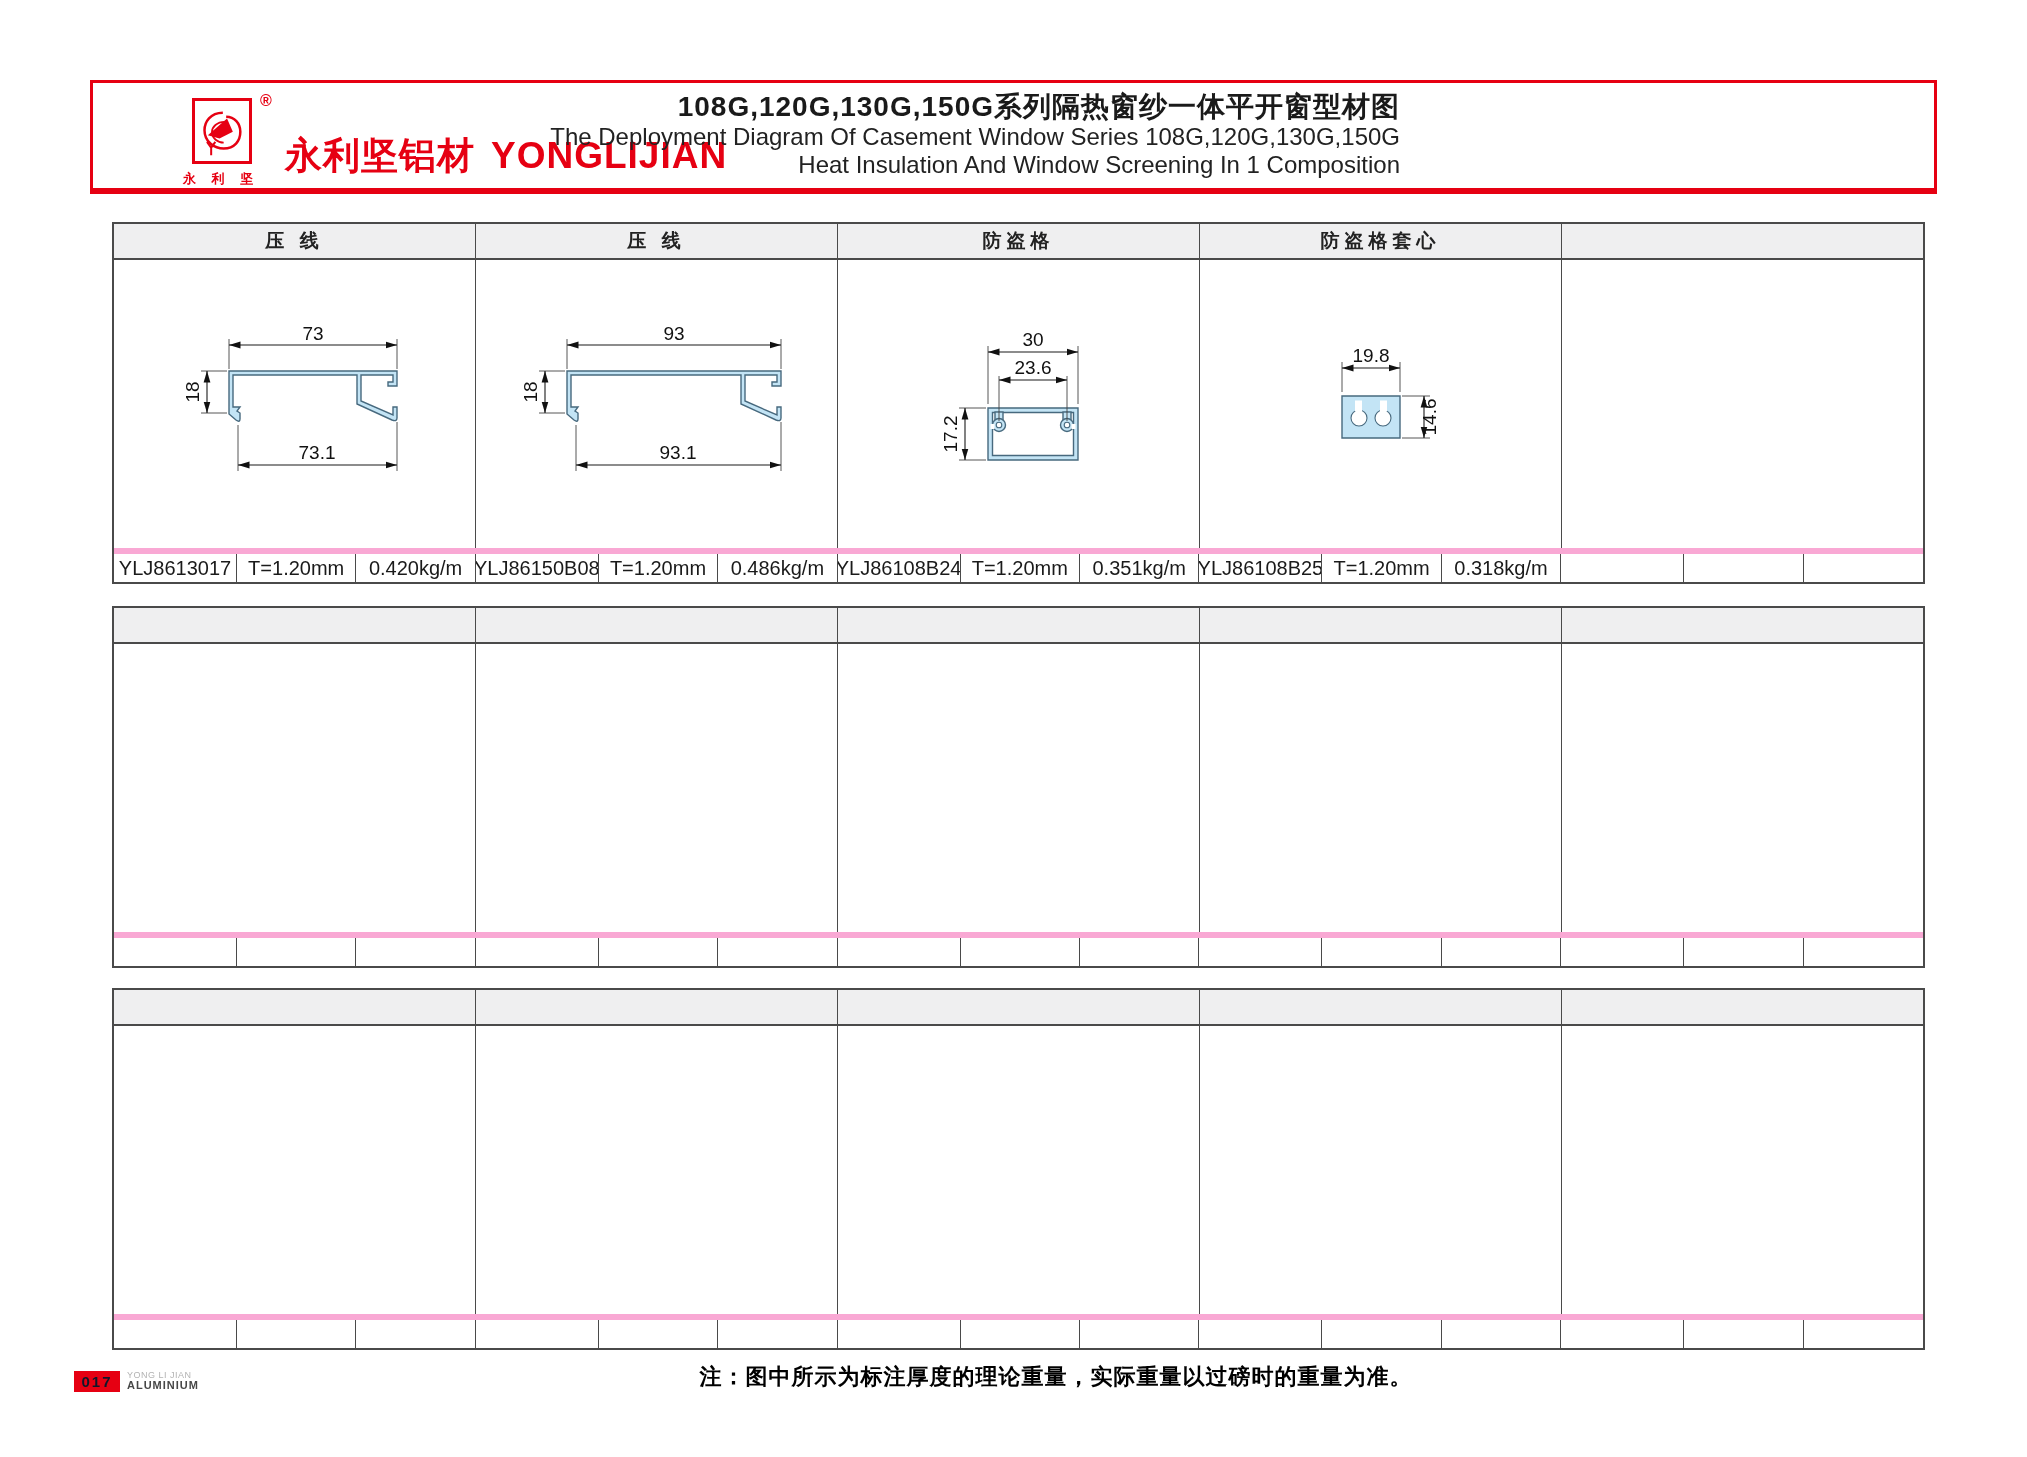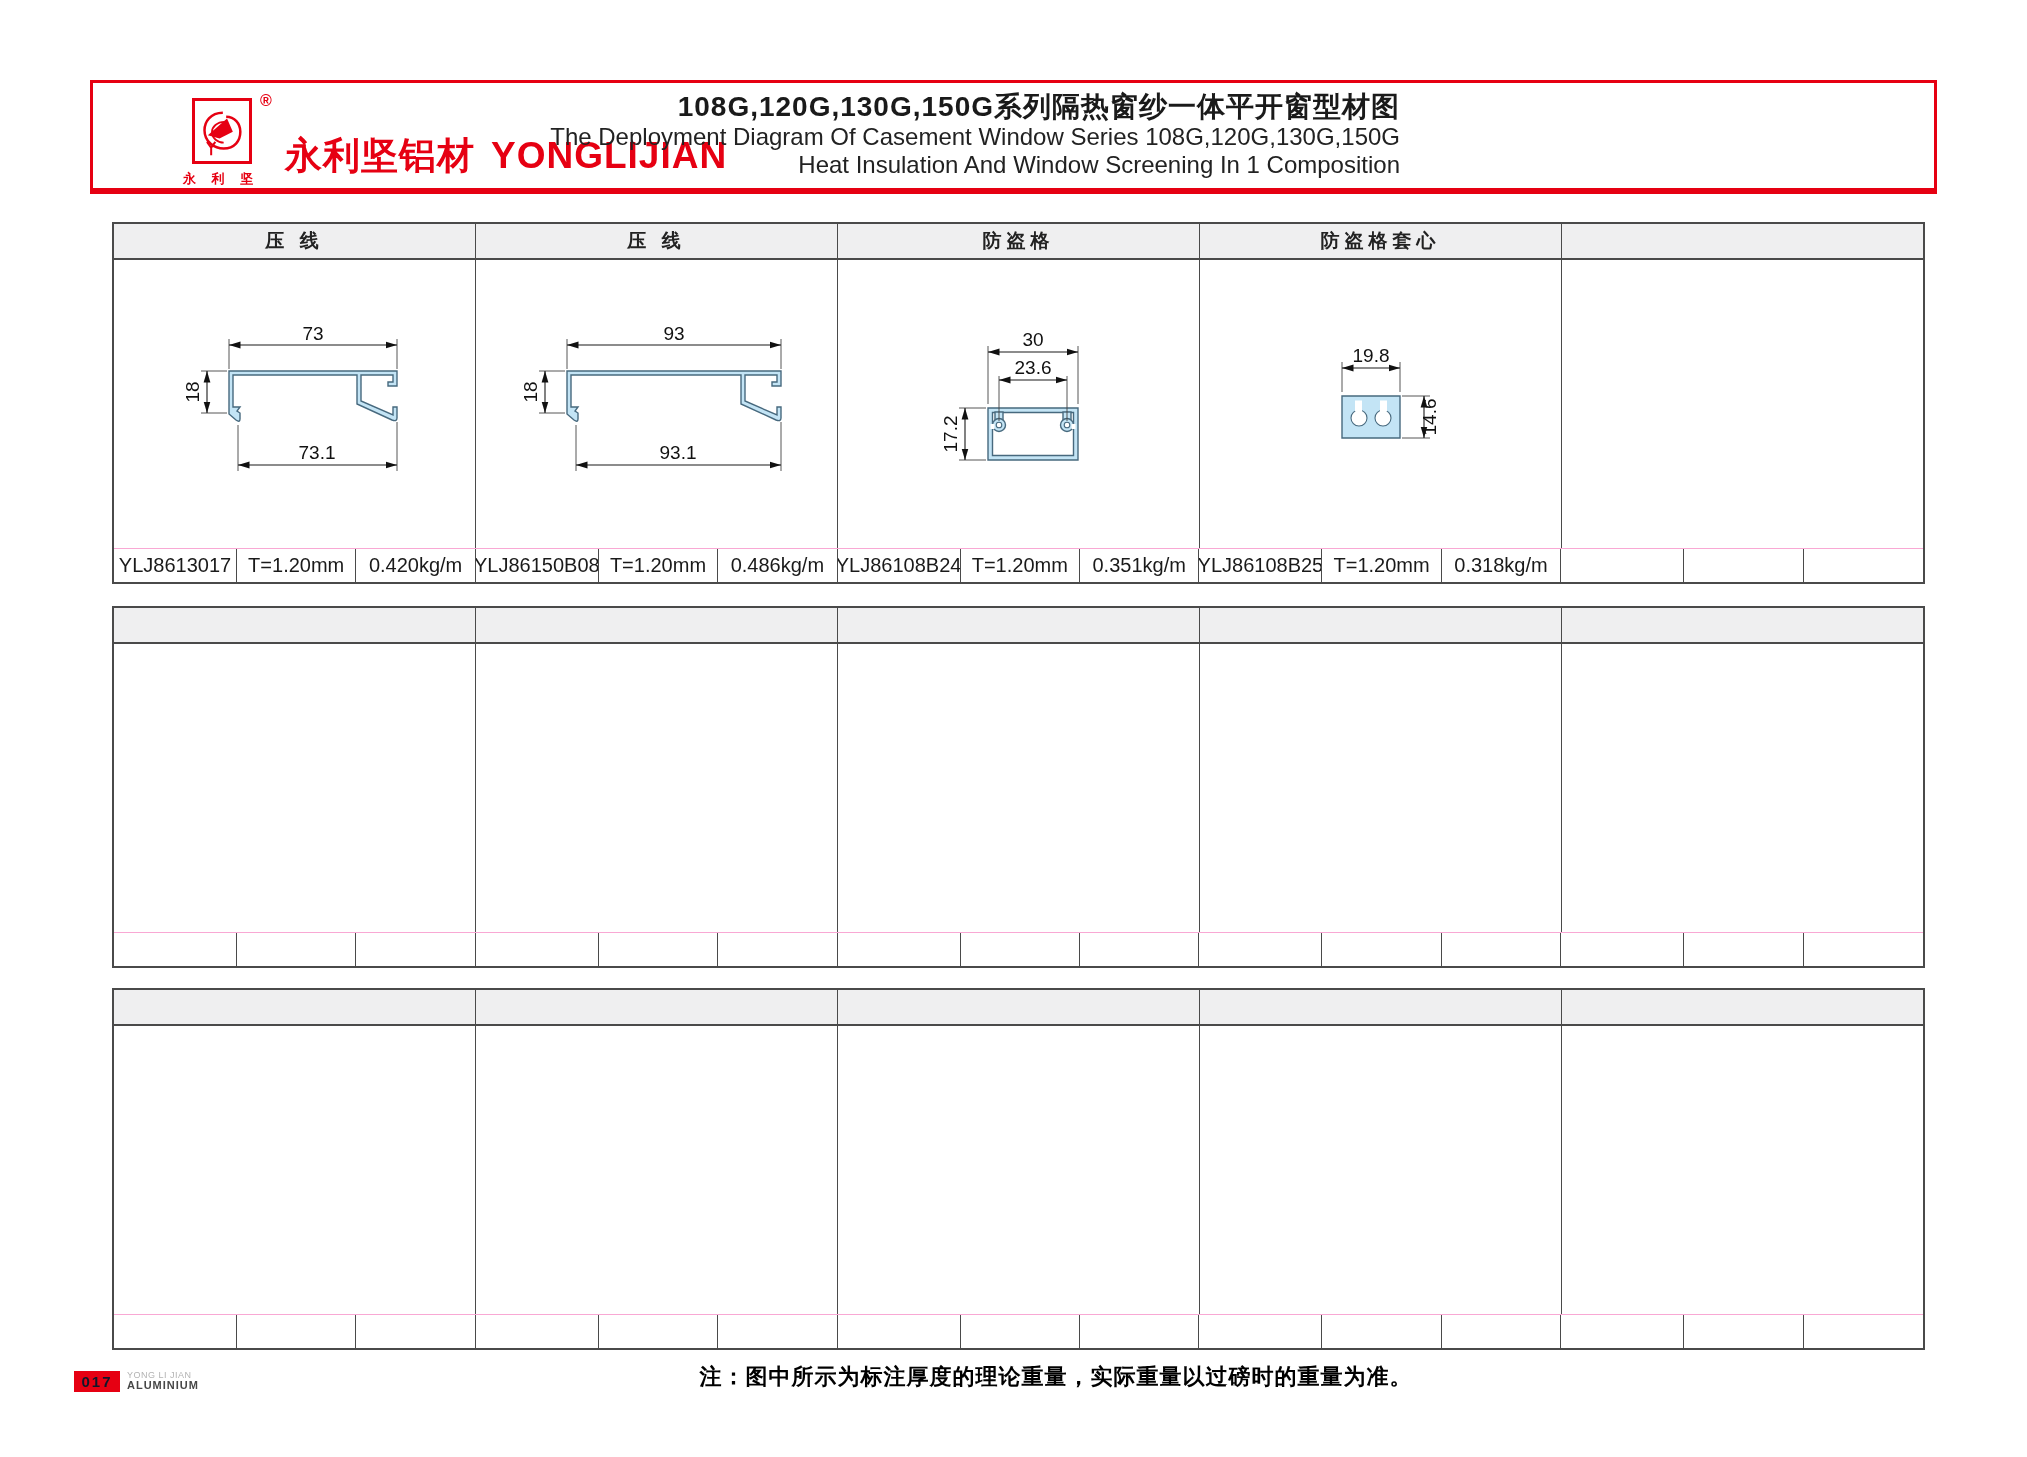--- a/index.html
+++ b/index.html
@@ -27,21 +27,21 @@
            border:2px solid #4a4a4a;background:#fff;}
   .band{height:36px;background:#efeff0;border-bottom:2px solid #4a4a4a;display:flex;}
   .bcol{flex:1;display:flex;align-items:center;justify-content:center;
         border-right:1px solid #4a4a4a;font-size:19px;font-weight:bold;
         color:#222;letter-spacing:5px;}
   .bcol:last-child{border-right:none;}
   .drawrow{height:288px;display:flex;}
   .dcol{flex:1;display:flex;align-items:center;justify-content:center;
         border-right:1px solid #4a4a4a;padding-left:8px;}
   .dcol:last-child{border-right:none;}
-  .datarow{height:34px;border-top:1px solid #f9a8d4;display:flex;}
+  .datarow{height:34px;border-top:6px solid #f9a8d4;display:flex;}
   .dgroup{flex:1;display:flex;}
   .dcell{display:flex;align-items:center;justify-content:center;
          font-size:20px;color:#1a1a1a;border-right:1px solid #4a4a4a;overflow:hidden;}
   .dcell.c1{width:34%;} .dcell.c2{width:33%;} .dcell.c3{width:33%;}
   .dgroup:last-child .dcell.c3{border-right:none;}
 
   
   .prof{fill:#c3e4f5;stroke:#47697e;stroke-width:1.4;}
   .hole{fill:#ffffff;stroke:#47697e;stroke-width:1.1;}
   .notch{fill:#ffffff;stroke:none;}

